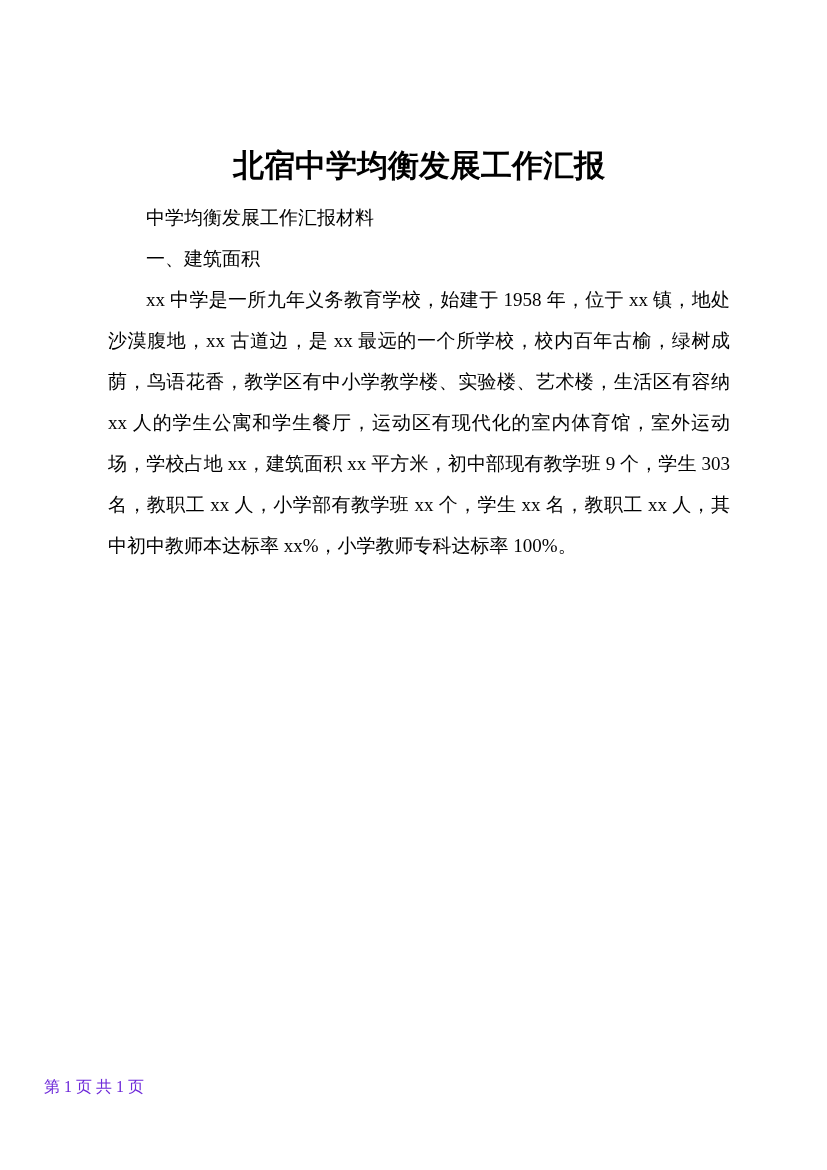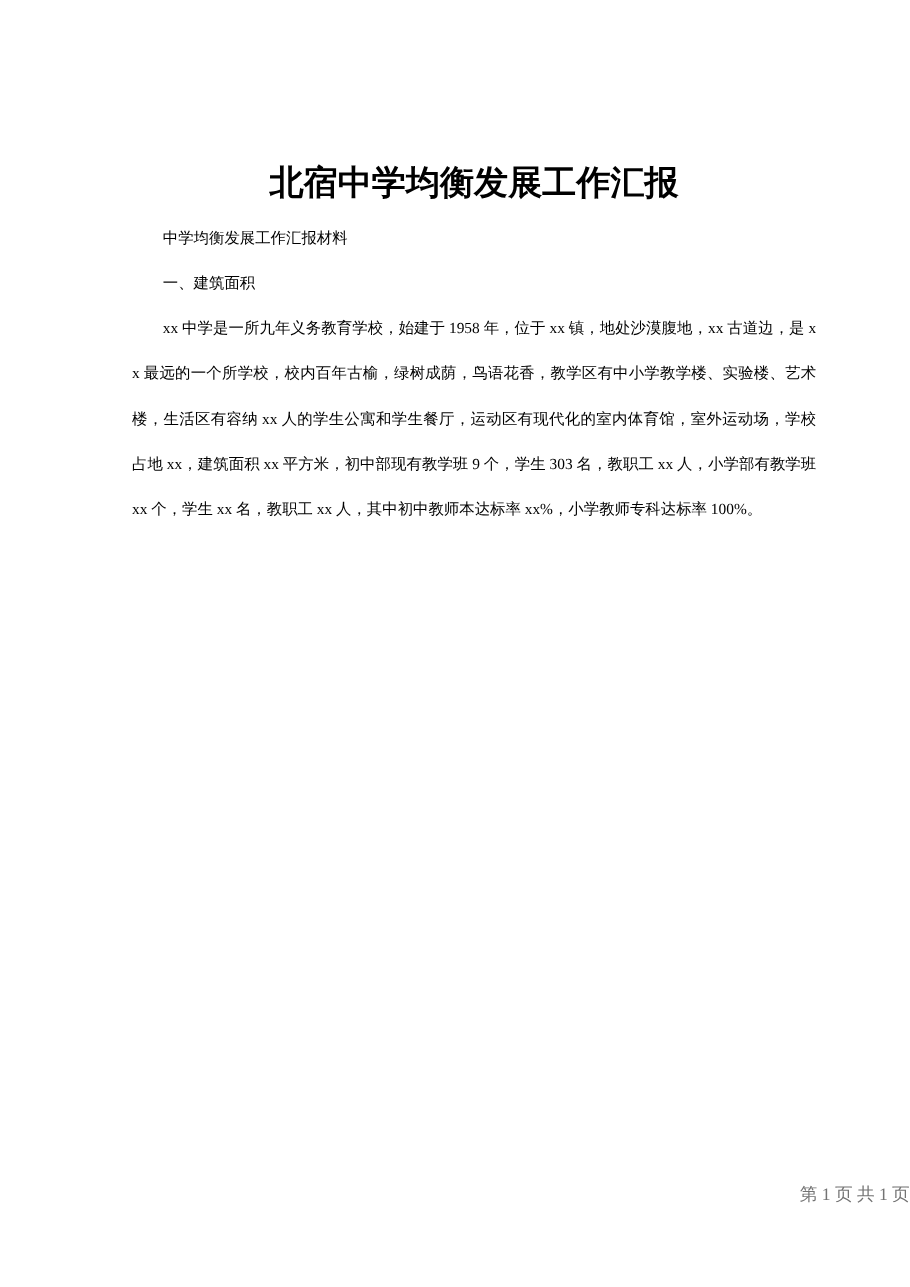--- a/index.html
+++ b/index.html
@@ -11,51 +11,51 @@
     position: relative;
     width: 827px;
     height: 1170px;
     background: #ffffff;
     color: #000000;
     overflow: hidden;
     font-family: "Liberation Serif", "DejaVu Serif", serif;
   }
   .content {
     position: absolute;
-    left: 120px;
+    left: 108px;
     top: 145px;
     width: 622px;
   }
   .doc-title {
     margin: 0 0 10px 0;
     font-size: 31px;
     line-height: 42px;
     font-weight: 700;
     text-align: center;
     font-family: "Liberation Serif", "DejaVu Serif", serif;
   }
   .content p {
     margin: 0;
-    font-size: 14px;
+    font-size: 19px;
     line-height: 41px;
     text-align: justify;
     text-indent: 2em;
     word-break: break-all;
   }
   .footer {
     position: absolute;
     top: 1077px;
     left: 0;
     width: 827px;
     box-sizing: border-box;
     padding-left: 44px;
-    text-align: right;
+    text-align: left;
     font-size: 16px;
     line-height: 20px;
-    color: #737373;
+    color: #6d28d9;
   }
 </style>
 </head>
 <body>
 
 <div class="page">
   <div class="content">
     <h1 class="doc-title">北宿中学均衡发展工作汇报</h1>
     <p>中学均衡发展工作汇报材料</p>
     <p>一、建筑面积</p>

